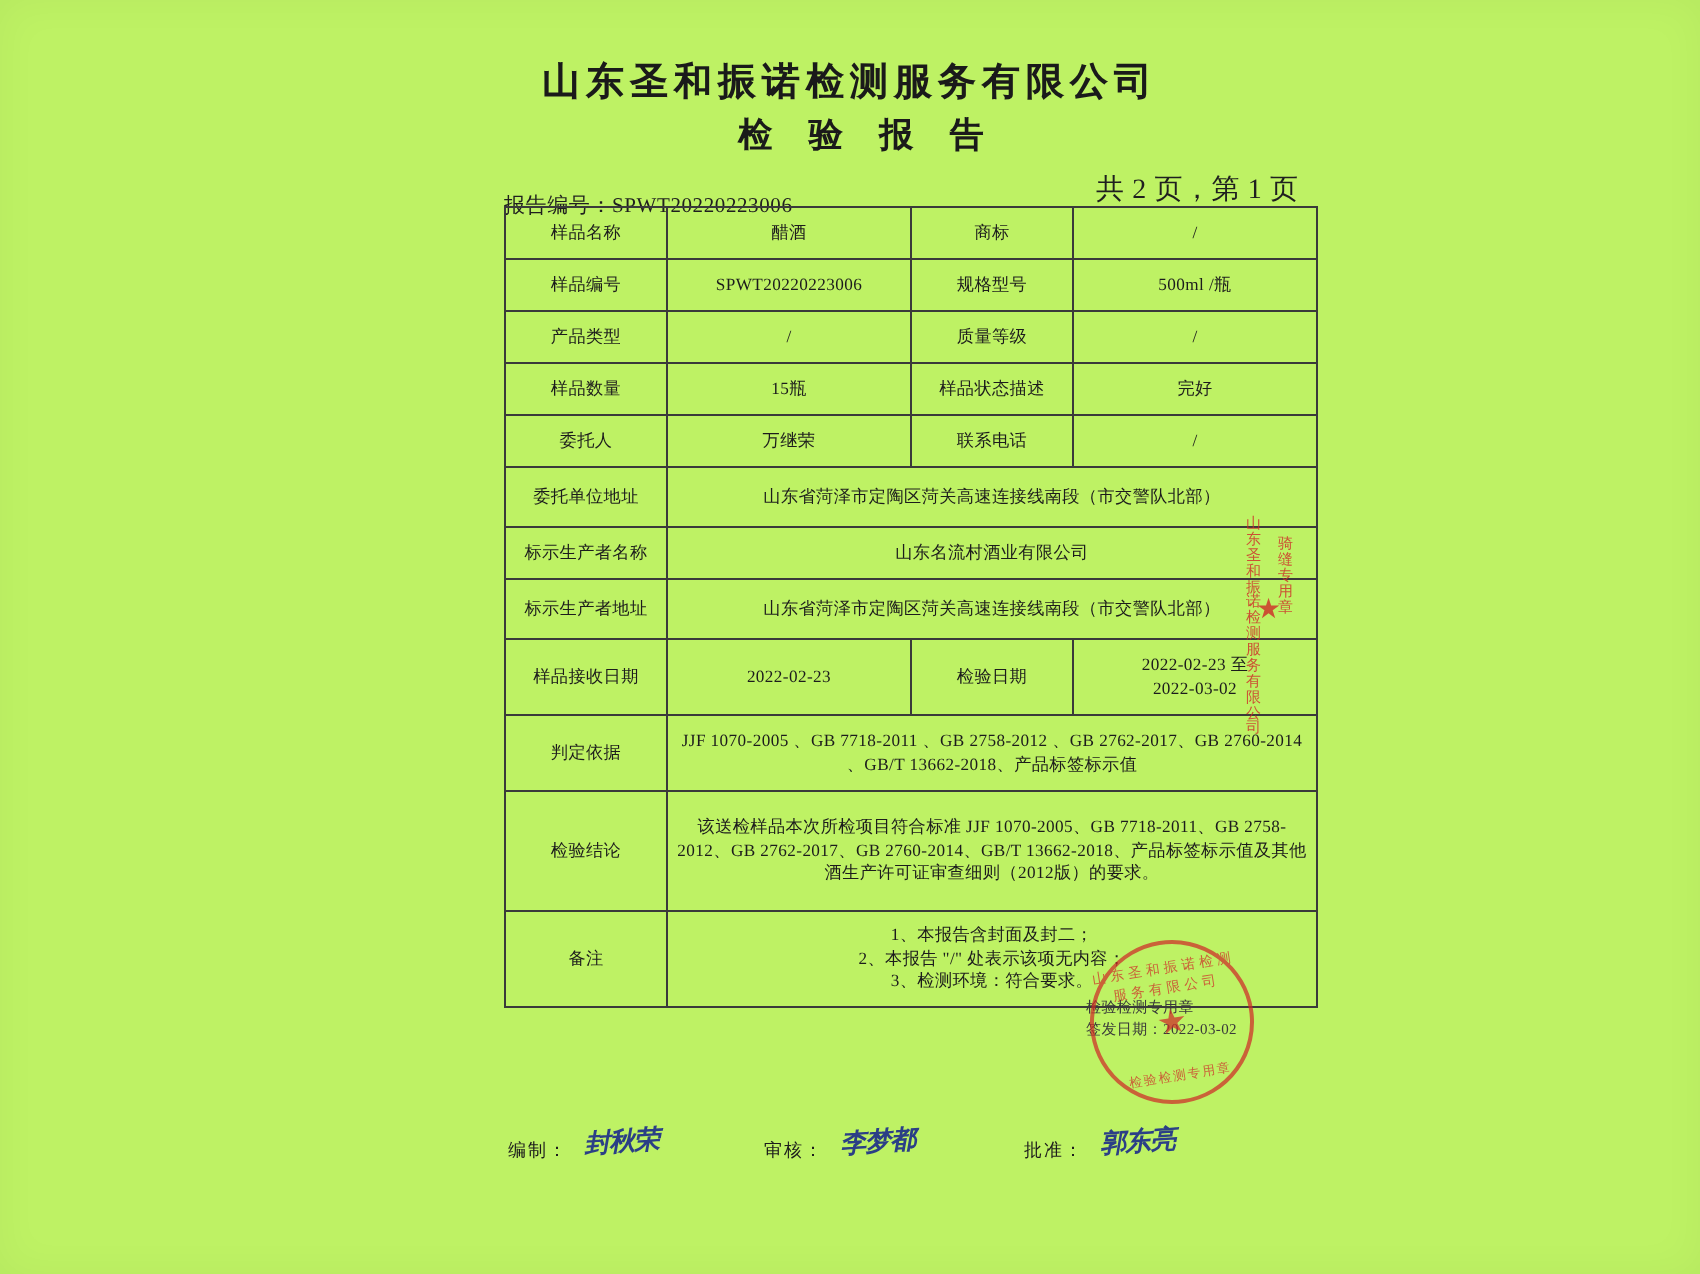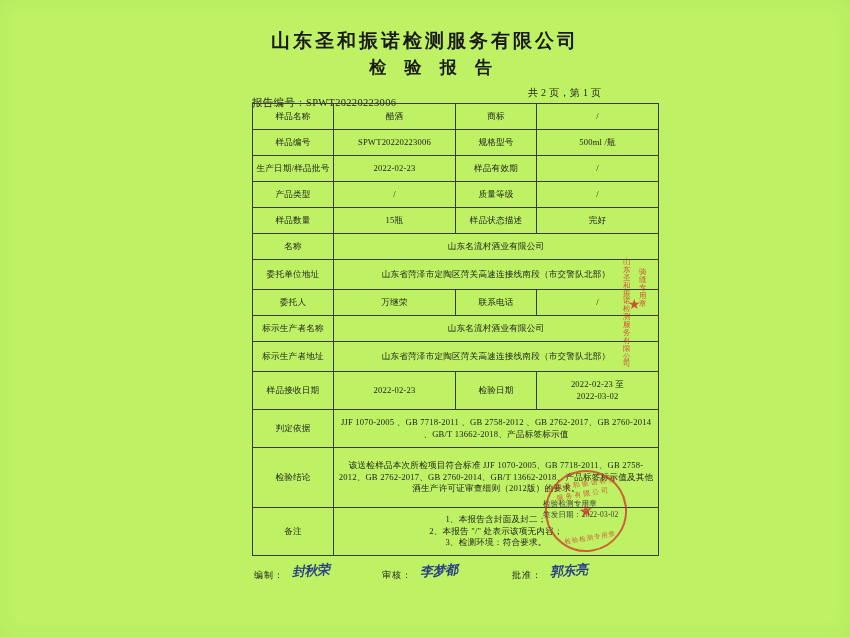--- a/index.html
+++ b/index.html
@@ -57,23 +57,23 @@
     position: absolute;
     left: 252px;
     top: 84px;
     font-size: 10.5px;
     color: #1f1f1f;
     letter-spacing: 0.3px;
     margin-top: 12px;
   }
   .page-count {
     position: absolute;
-    left: 528px;
+    left: 548px;
     top: 86px;
-    font-size: 10px;
+    font-size: 14px;
     color: #1f1f1f;
     letter-spacing: 0.3px;
   }
 
   table.main {
     position: absolute;
     left: 252px;
     top: 103px;
     width: 378px;
     border-collapse: collapse;
@@ -259,51 +259,41 @@
         <td class="lbl2 h22">商标</td>
         <td class="val h22">/</td>
       </tr>
       <tr>
         <td class="lbl h22">样品编号</td>
         <td class="val h22">SPWT20220223006</td>
         <td class="lbl2 h22">规格型号</td>
         <td class="val h22">500ml /瓶</td>
       </tr>
       <tr>
-        <td class="lbl h22 tiny">生产日期/样品批号</td>
-        <td class="val h22">2022-02-23</td>
-        <td class="lbl2 h22">样品有效期</td>
-        <td class="val h22">/</td>
-      </tr>
-      <tr>
         <td class="lbl h22">产品类型</td>
         <td class="val h22">/</td>
         <td class="lbl2 h22">质量等级</td>
         <td class="val h22">/</td>
       </tr>
       <tr>
         <td class="lbl h22">样品数量</td>
         <td class="val h22">15瓶</td>
         <td class="lbl2 h22 tiny">样品状态描述</td>
         <td class="val h22">完好</td>
       </tr>
 
       <tr>
-        <td class="lbl h22">名称</td>
-        <td class="wide h22" colspan="3">山东名流村酒业有限公司</td>
-      </tr>
-      <tr>
-        <td class="lbl h26">委托单位地址</td>
-        <td class="wide h26" colspan="3">山东省菏泽市定陶区菏关高速连接线南段（市交警队北部）</td>
-      </tr>
-      <tr>
         <td class="lbl h22">委托人</td>
         <td class="val h22">万继荣</td>
         <td class="lbl2 h22">联系电话</td>
         <td class="val h22">/</td>
+      </tr>
+      <tr>
+        <td class="lbl h26">委托单位地址</td>
+        <td class="wide h26" colspan="3">山东省菏泽市定陶区菏关高速连接线南段（市交警队北部）</td>
       </tr>
       <tr>
         <td class="lbl h22 tiny">标示生产者名称</td>
         <td class="wide h22" colspan="3">山东名流村酒业有限公司</td>
       </tr>
       <tr>
         <td class="lbl h26 tiny">标示生产者地址</td>
         <td class="wide h26" colspan="3">山东省菏泽市定陶区菏关高速连接线南段（市交警队北部）</td>
       </tr>
 

